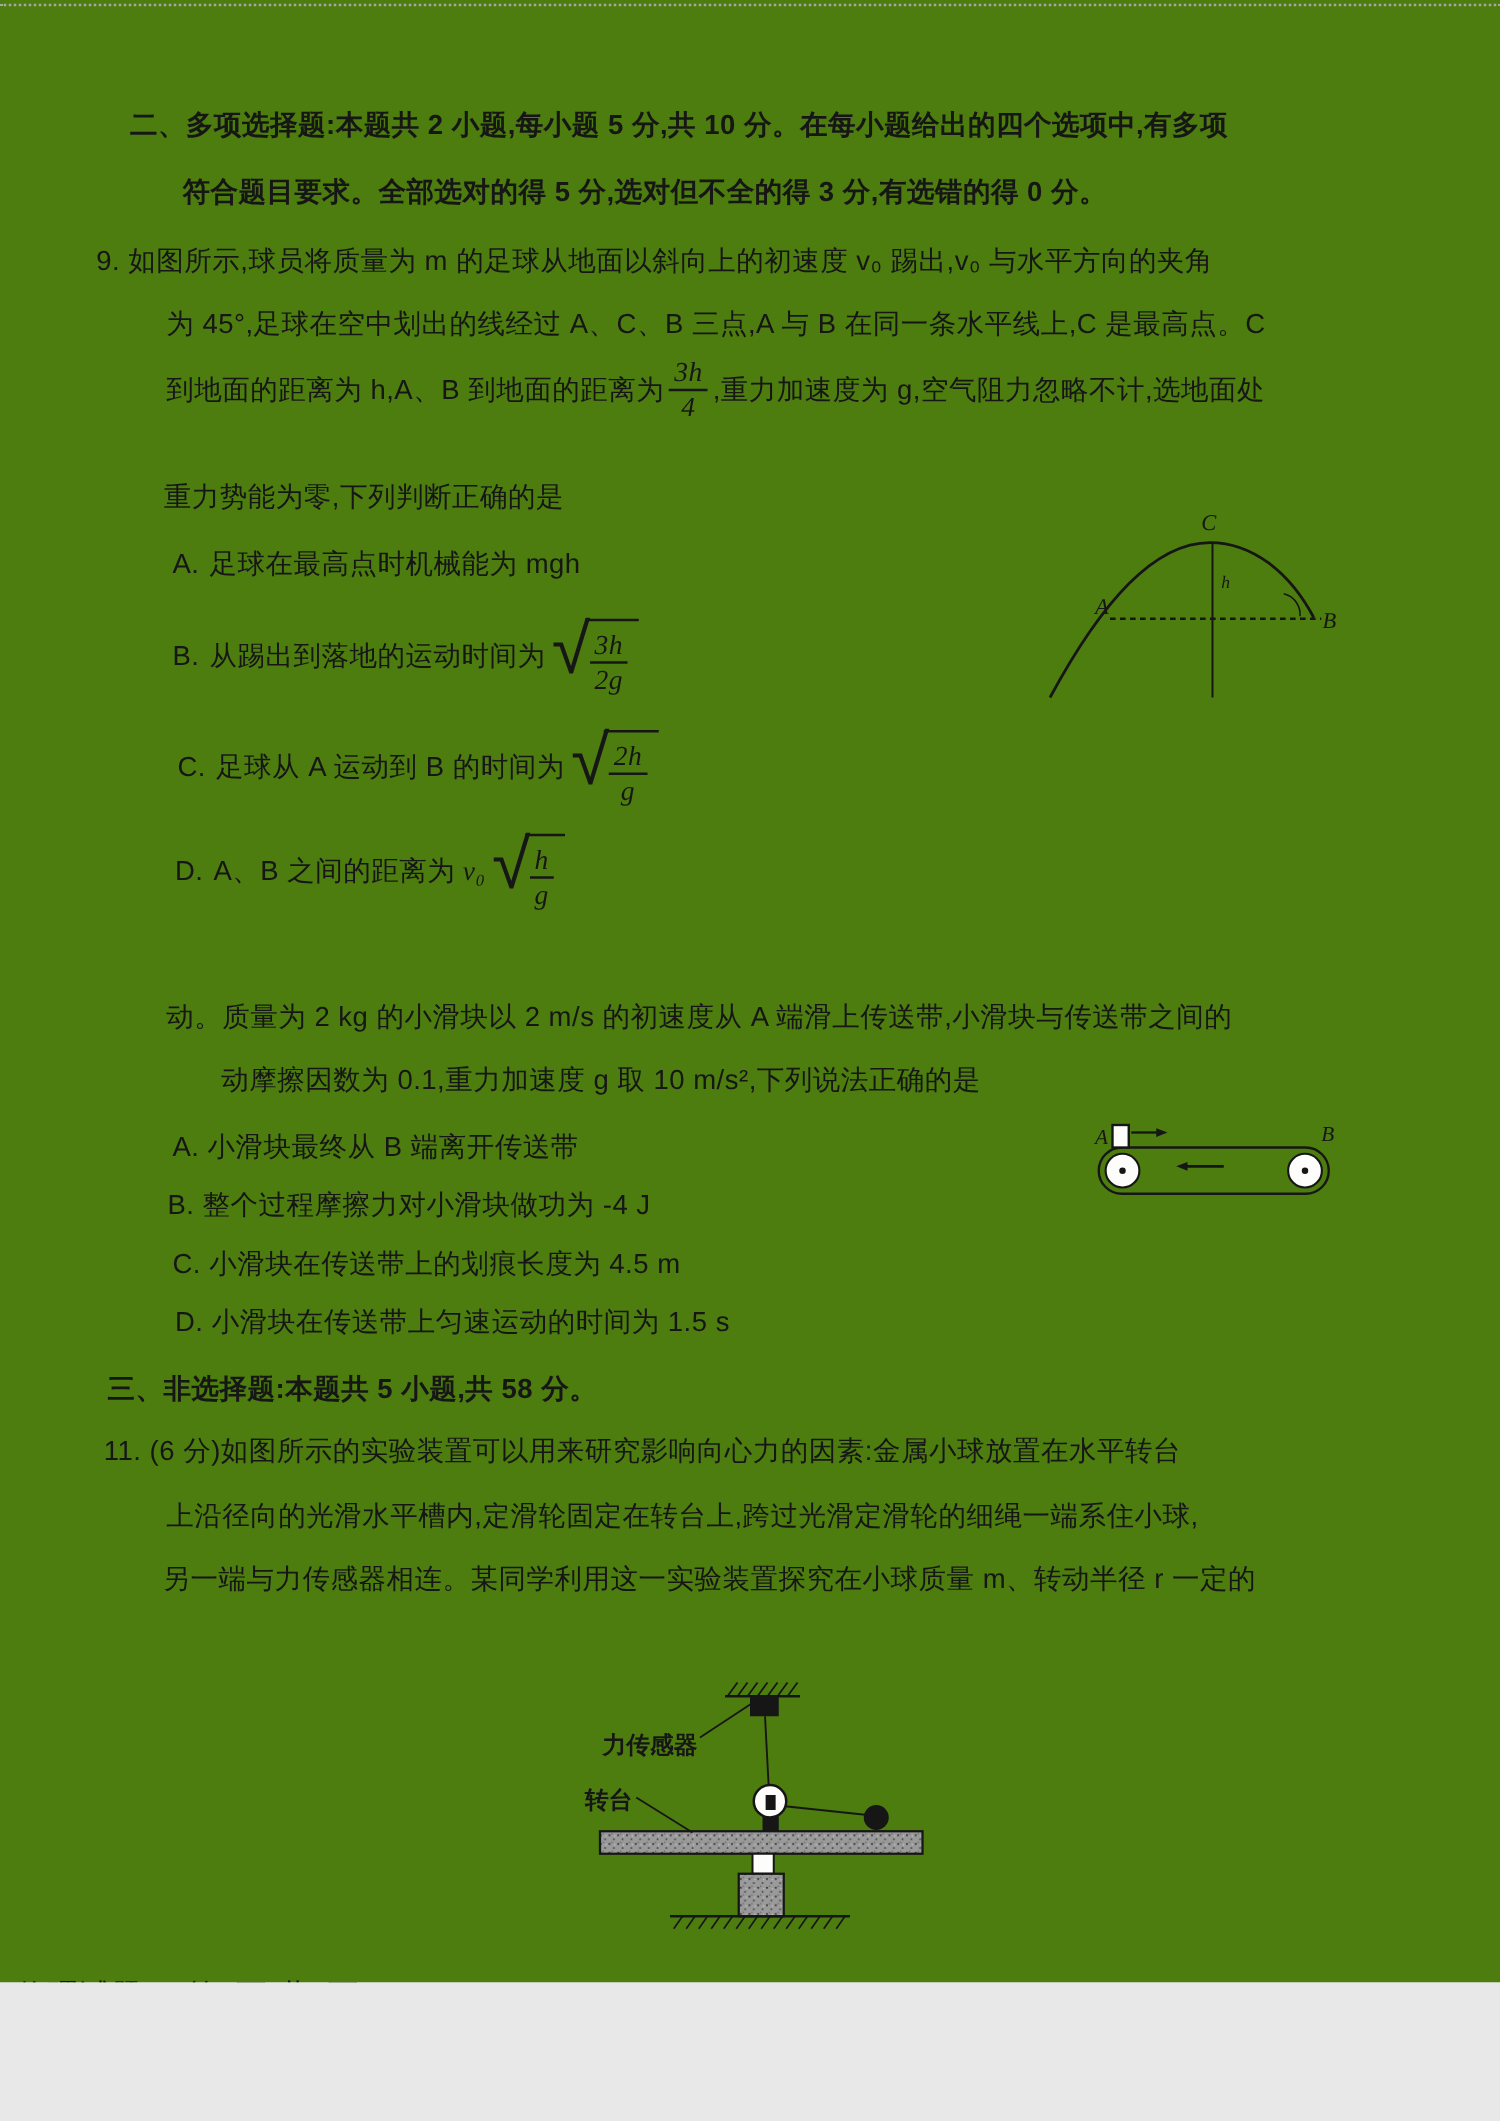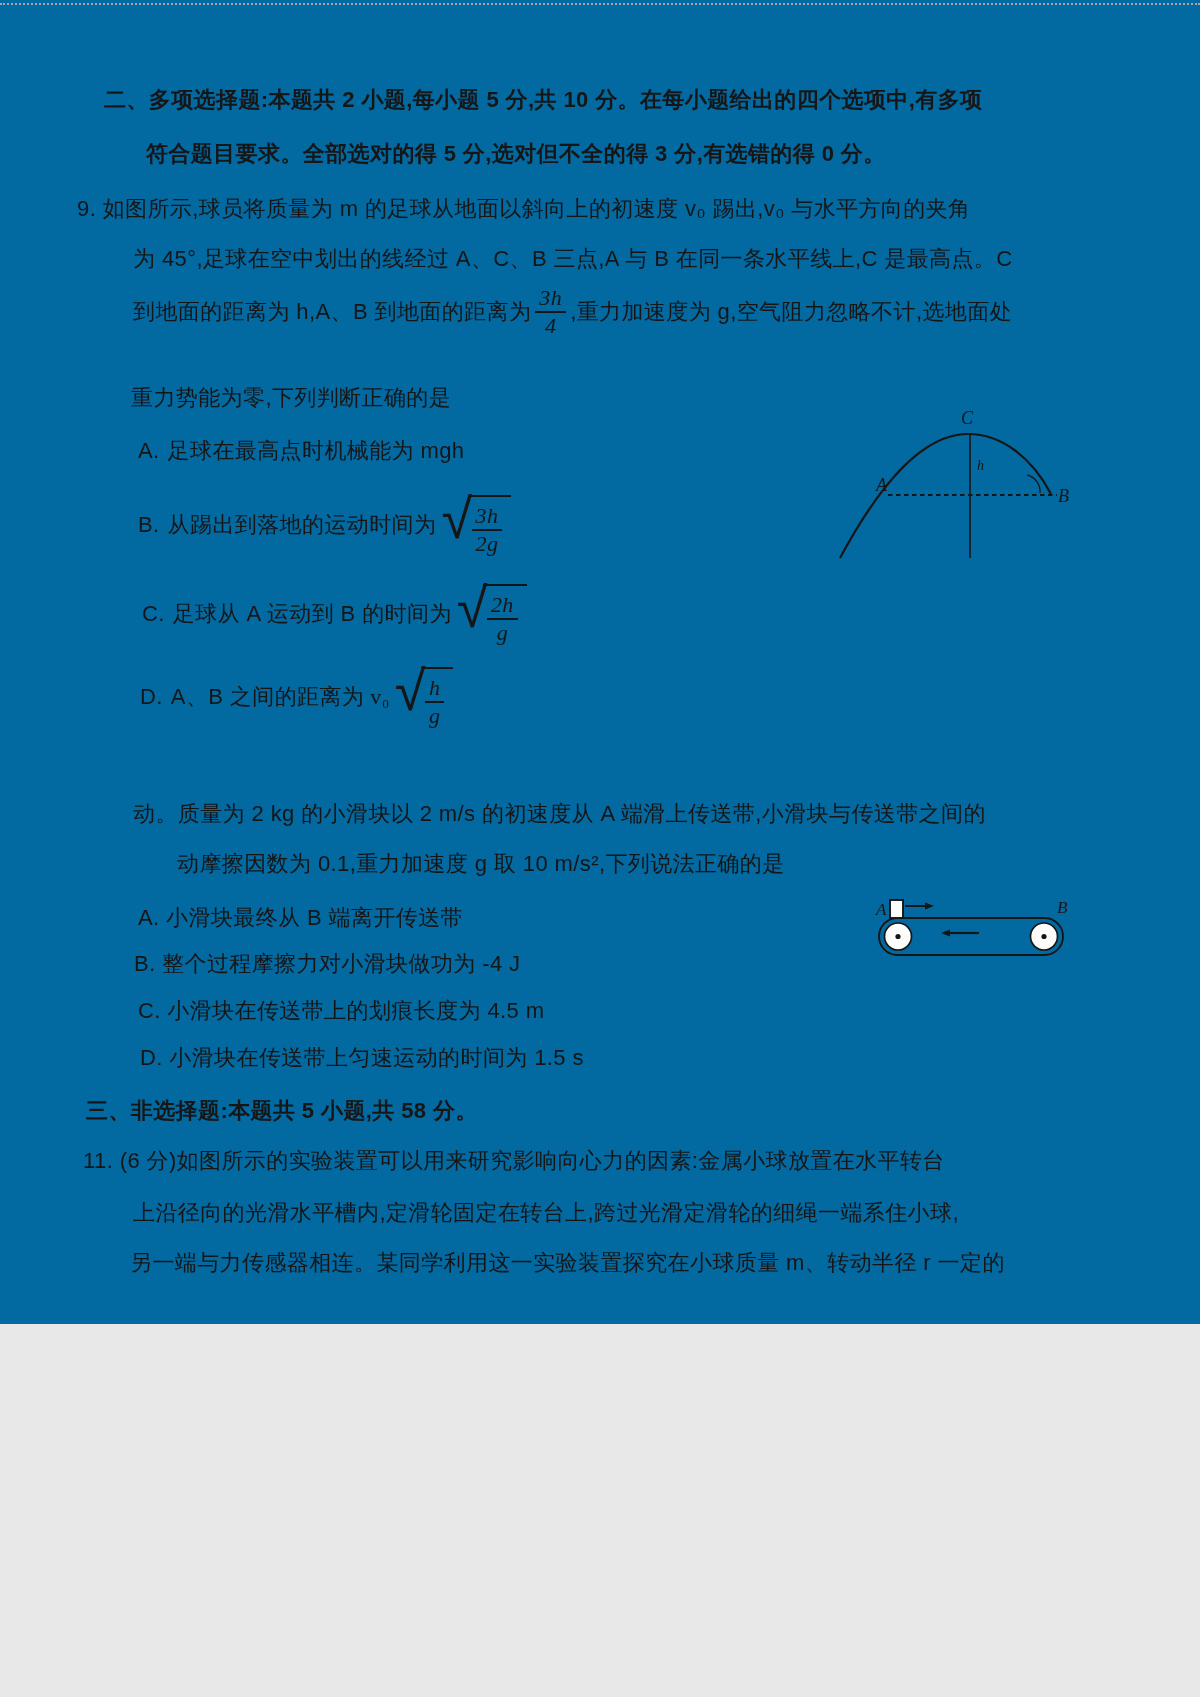--- a/index.html
+++ b/index.html
@@ -1,27 +1,27 @@
 <!DOCTYPE html>
 <html><head>
 <meta charset="utf-8">
 <style>
   html,body{margin:0;padding:0;background:#e8e8e8;}
   .page{
-    position:relative; width:1200px; height:1324px; margin:0 auto;
-    background:#0369a1; overflow:hidden;
+    position:relative; width:1200px; height:1586px; margin:0 auto;
+    background:#4d7c0f; overflow:hidden;
     font-family:"Liberation Sans","DejaVu Sans",sans-serif; color:#161616;
   }
   .topline{position:absolute; left:0; top:3px; width:100%; border-top:2px dotted #a6a6a6;}
   .t{
     position:absolute; font-size:22px; letter-spacing:0.4px; white-space:nowrap;
     display:flex; align-items:center; line-height:1.25; color:#161616;
   }
   .bold{font-weight:bold;}
-  .coeff{font-family:"Liberation Serif","DejaVu Serif",serif; margin-left:6px;}
+  .coeff{font-style:italic; font-family:"Liberation Serif","DejaVu Serif",serif; margin-left:6px;}
   
   .frac{display:inline-flex; flex-direction:column; align-items:center; line-height:1.05;
         font-size:22px; margin:0 4px; font-family:"Liberation Serif","DejaVu Serif",serif; font-style:italic;}
   .frac .fnum{padding:0 4px 2px; border-bottom:2px solid #161616;}
   .frac .fden{padding-top:1px;}
   
   .sqrt{display:inline-flex; align-items:flex-start; margin-left:5px;}
   .sqrt .rad{font-size:56px; line-height:0.95; font-weight:400; margin-right:-5px; transform:translateY(-3px);}
   .sqrt .bar{border-top:2.2px solid #161616; padding:5px 9px 0 4px; display:inline-block;}
   .sqrt .frac{margin:0;}

